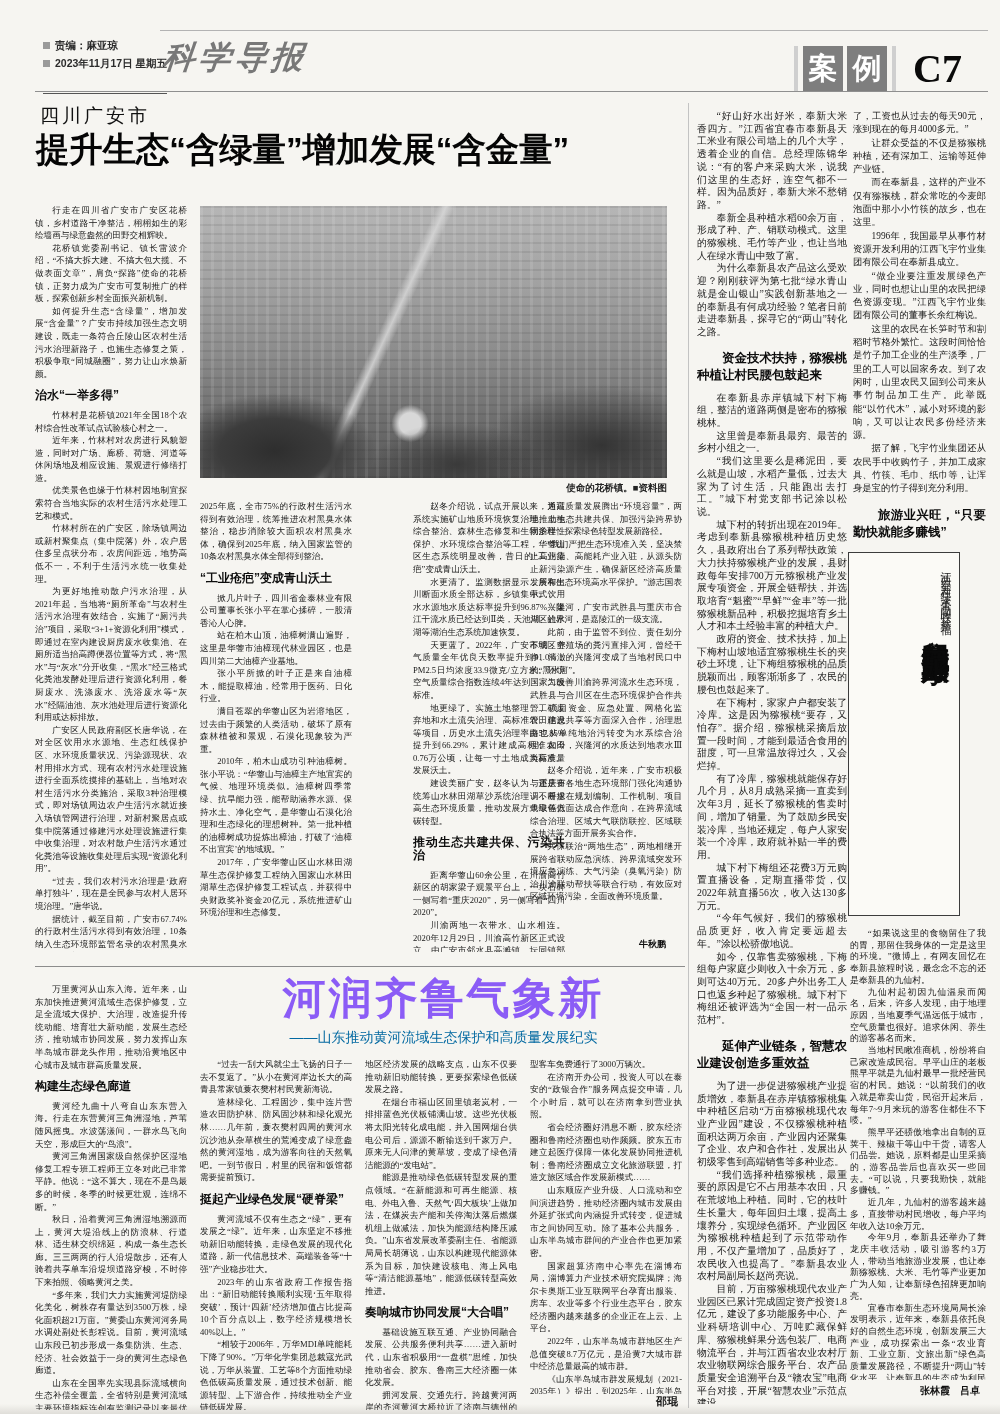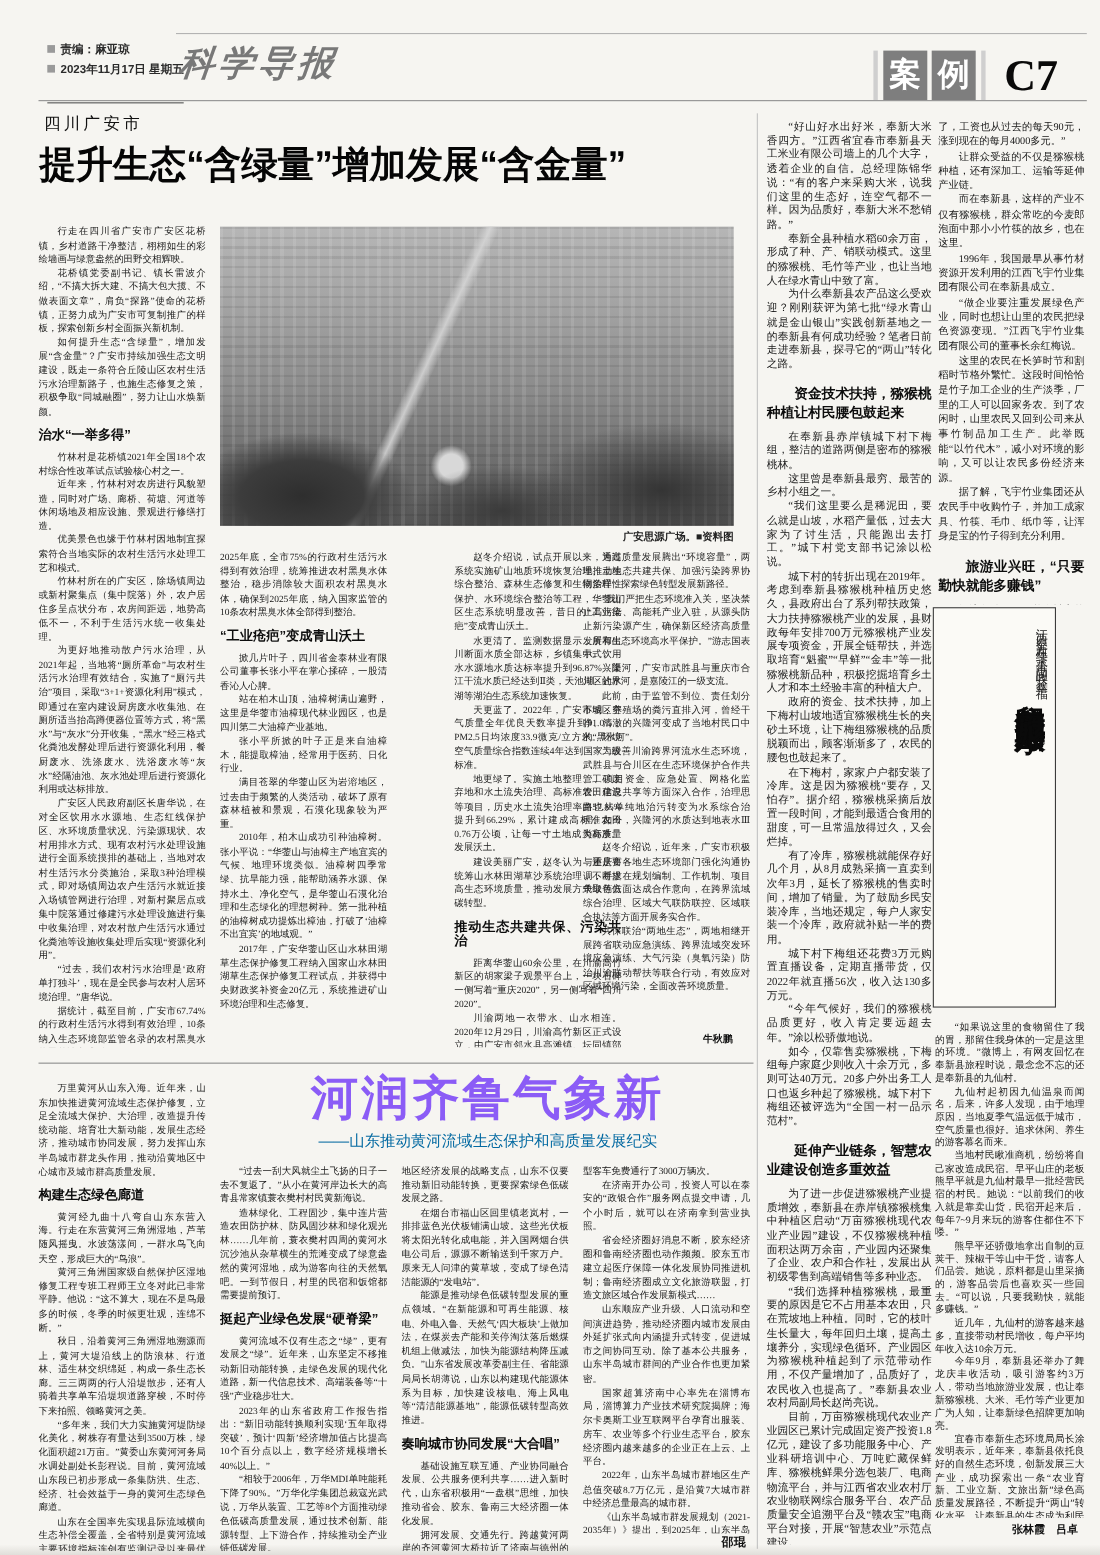--- a/index.html
+++ b/index.html
@@ -16,21 +16,21 @@
   .hdr-left .sq{display:inline-block;width:7px;height:7px;background:#9a9a9a;margin-right:5px;}
   .hdr-date{border-bottom:1.5px solid #555;padding-bottom:21px;}
   .masthead{left:163px;top:36px;font-size:32px;font-weight:bold;font-style:italic;
     color:#787878;letter-spacing:4px;transform:skewX(-6deg);}
   .badge-wrap{left:791px;top:45px;display:flex;align-items:center;}
   .vbar{width:4px;height:45px;background:#cfcfcf;margin:0 3px;}
   .badge{width:40px;height:45px;background:#7e7e7e;color:#fff;font-family:"Liberation Sans",sans-serif;
     font-weight:900;font-size:29px;line-height:45px;text-align:center;margin:0 2px;}
   .pageno{font-family:"Liberation Serif",serif;font-weight:900;font-size:40px;color:#0a0a0a;margin-left:14px;}
   
-  .kicker{left:40px;top:103px;font-family:"Liberation Sans",sans-serif;font-size:15px;
+  .kicker{left:40px;top:103px;font-family:"Liberation Sans",sans-serif;font-size:19px;
     letter-spacing:3px;color:#111;}
   .headline{left:36px;top:127px;width:652px;font-family:"Liberation Sans","DejaVu Sans",sans-serif;
     font-weight:900;font-size:34px;color:#050505;letter-spacing:0px;white-space:nowrap;
     transform:scaleX(.98);transform-origin:left;}
   
   .photo{left:200px;top:206px;width:467px;height:272px;
     background:
       radial-gradient(ellipse 140px 80px at 16% 90%, #2e2e2e 0%, #3c3c3c 40%, rgba(60,60,60,0) 72%),
       radial-gradient(ellipse 170px 90px at 86% 88%, #343434 0%, rgba(52,52,52,0) 68%),
       radial-gradient(ellipse 120px 60px at 55% 95%, #3a3a3a 0%, rgba(58,58,58,0) 70%),
@@ -90,21 +90,21 @@
   <div class="vbar"></div>
   <div class="pageno">C7</div>
 </div>
 
 <div class="abs rule" style="left:35px;top:91px;width:953px;height:1px;"></div>
 
 <div class="abs kicker">四川广安市</div>
 <div class="abs headline">提升生态“含绿量”增加发展“含金量”</div>
 
 <div class="abs photo"></div>
-<div class="abs caption">广安思源广场。■资料图</div>
+<div class="abs caption">使命的花桥镇。■资料图</div>
 
 <div class="col colA" style="left:35px;top:204px;width:152px;height:748px;">
     <p class="para">行走在四川省广安市广安区花桥镇，乡村道路干净整洁，栩栩如生的彩绘墙画与绿意盎然的田野交相辉映。</p>
     <p class="para">花桥镇党委副书记、镇长雷波介绍，“不搞大拆大建、不搞大包大揽、不做表面文章”，肩负“探路”使命的花桥镇，正努力成为广安市可复制推广的样板，探索创新乡村全面振兴新机制。</p>
     <p class="para">如何提升生态“含绿量”，增加发展“含金量”？广安市持续加强生态文明建设，既走一条符合丘陵山区农村生活污水治理新路子，也施生态修复之策，积极争取“同城融圈”，努力让山水焕新颜。</p>
     <h3 class="sub">治水“一举多得”</h3>
     <p class="para">竹林村是花桥镇2021年全国18个农村综合性改革试点试验核心村之一。</p>
     <p class="para">近年来，竹林村对农房进行风貌塑造，同时对广场、廊桥、荷塘、河道等休闲场地及相应设施、景观进行修缮打造。</p>
     <p class="para">优美景色也缘于竹林村因地制宜探索符合当地实际的农村生活污水处理工艺和模式。</p>
     <p class="para">竹林村所在的广安区，除场镇周边或新村聚集点（集中院落）外，农户居住多呈点状分布，农房间距远，地势高低不一，不利于生活污水统一收集处理。</p>

